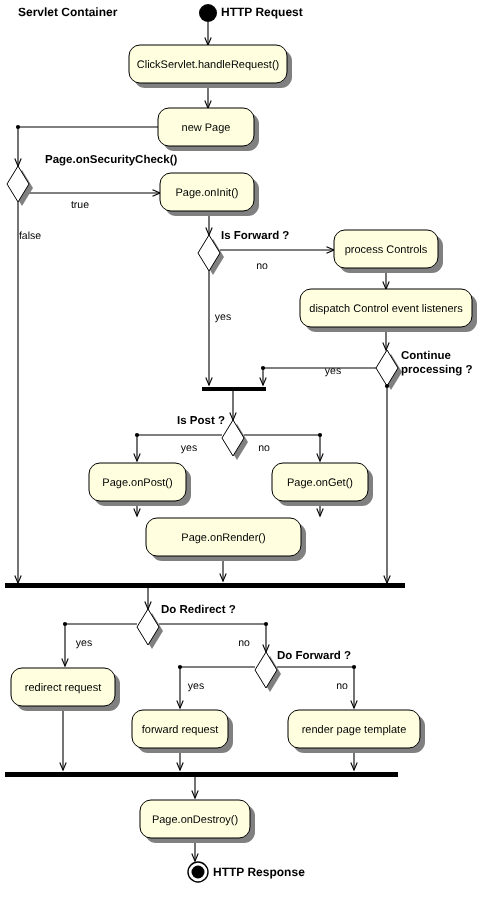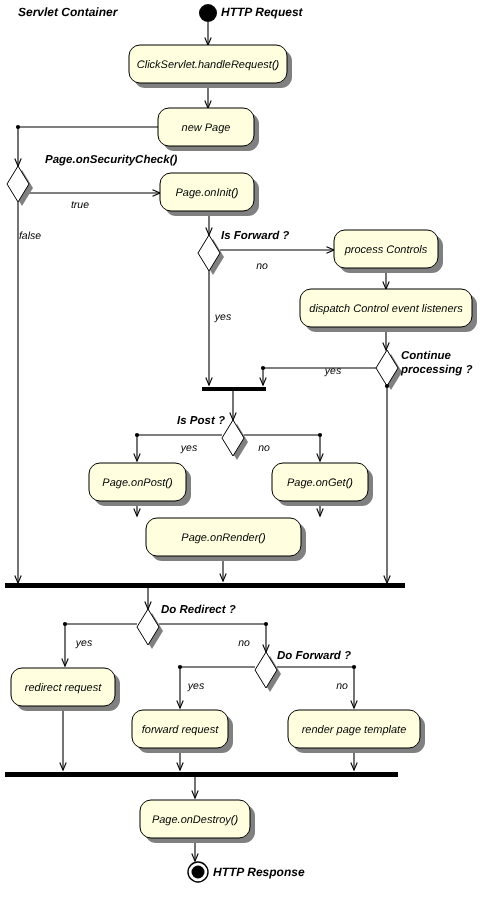--- a/index.html
+++ b/index.html
@@ -11,21 +11,20 @@
   body {
     width: 487px;
     height: 898px;
     font-family: "Liberation Sans", sans-serif;
     overflow: hidden;
   }
   #diagram-root {
     position: relative;
     width: 403px;
     height: 898px;
-    font-style: italic;
   }
   svg.uml {
     display: block;
     width: 487px;
     height: 898px;
     shape-rendering: geometricPrecision;
     text-rendering: geometricPrecision;
   }
   .node-shadow {
     fill: #808080;

